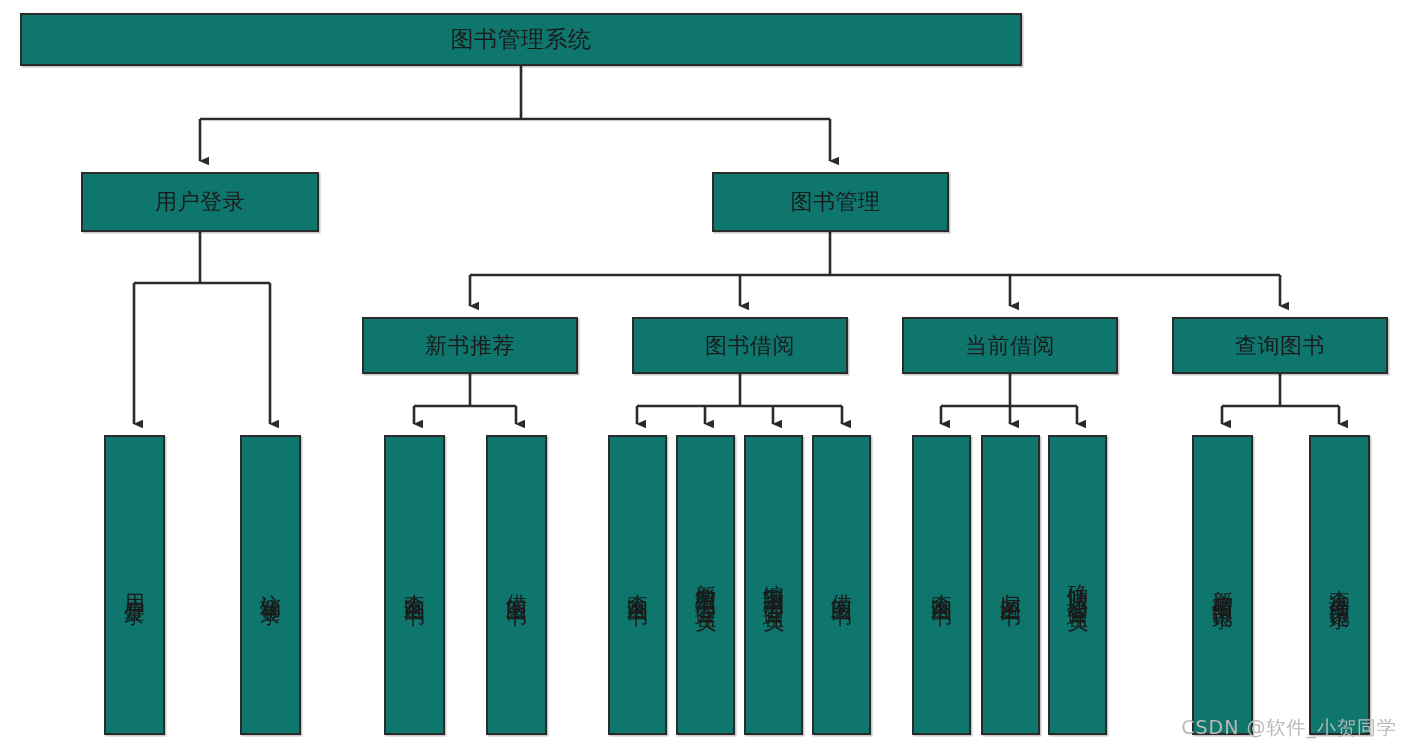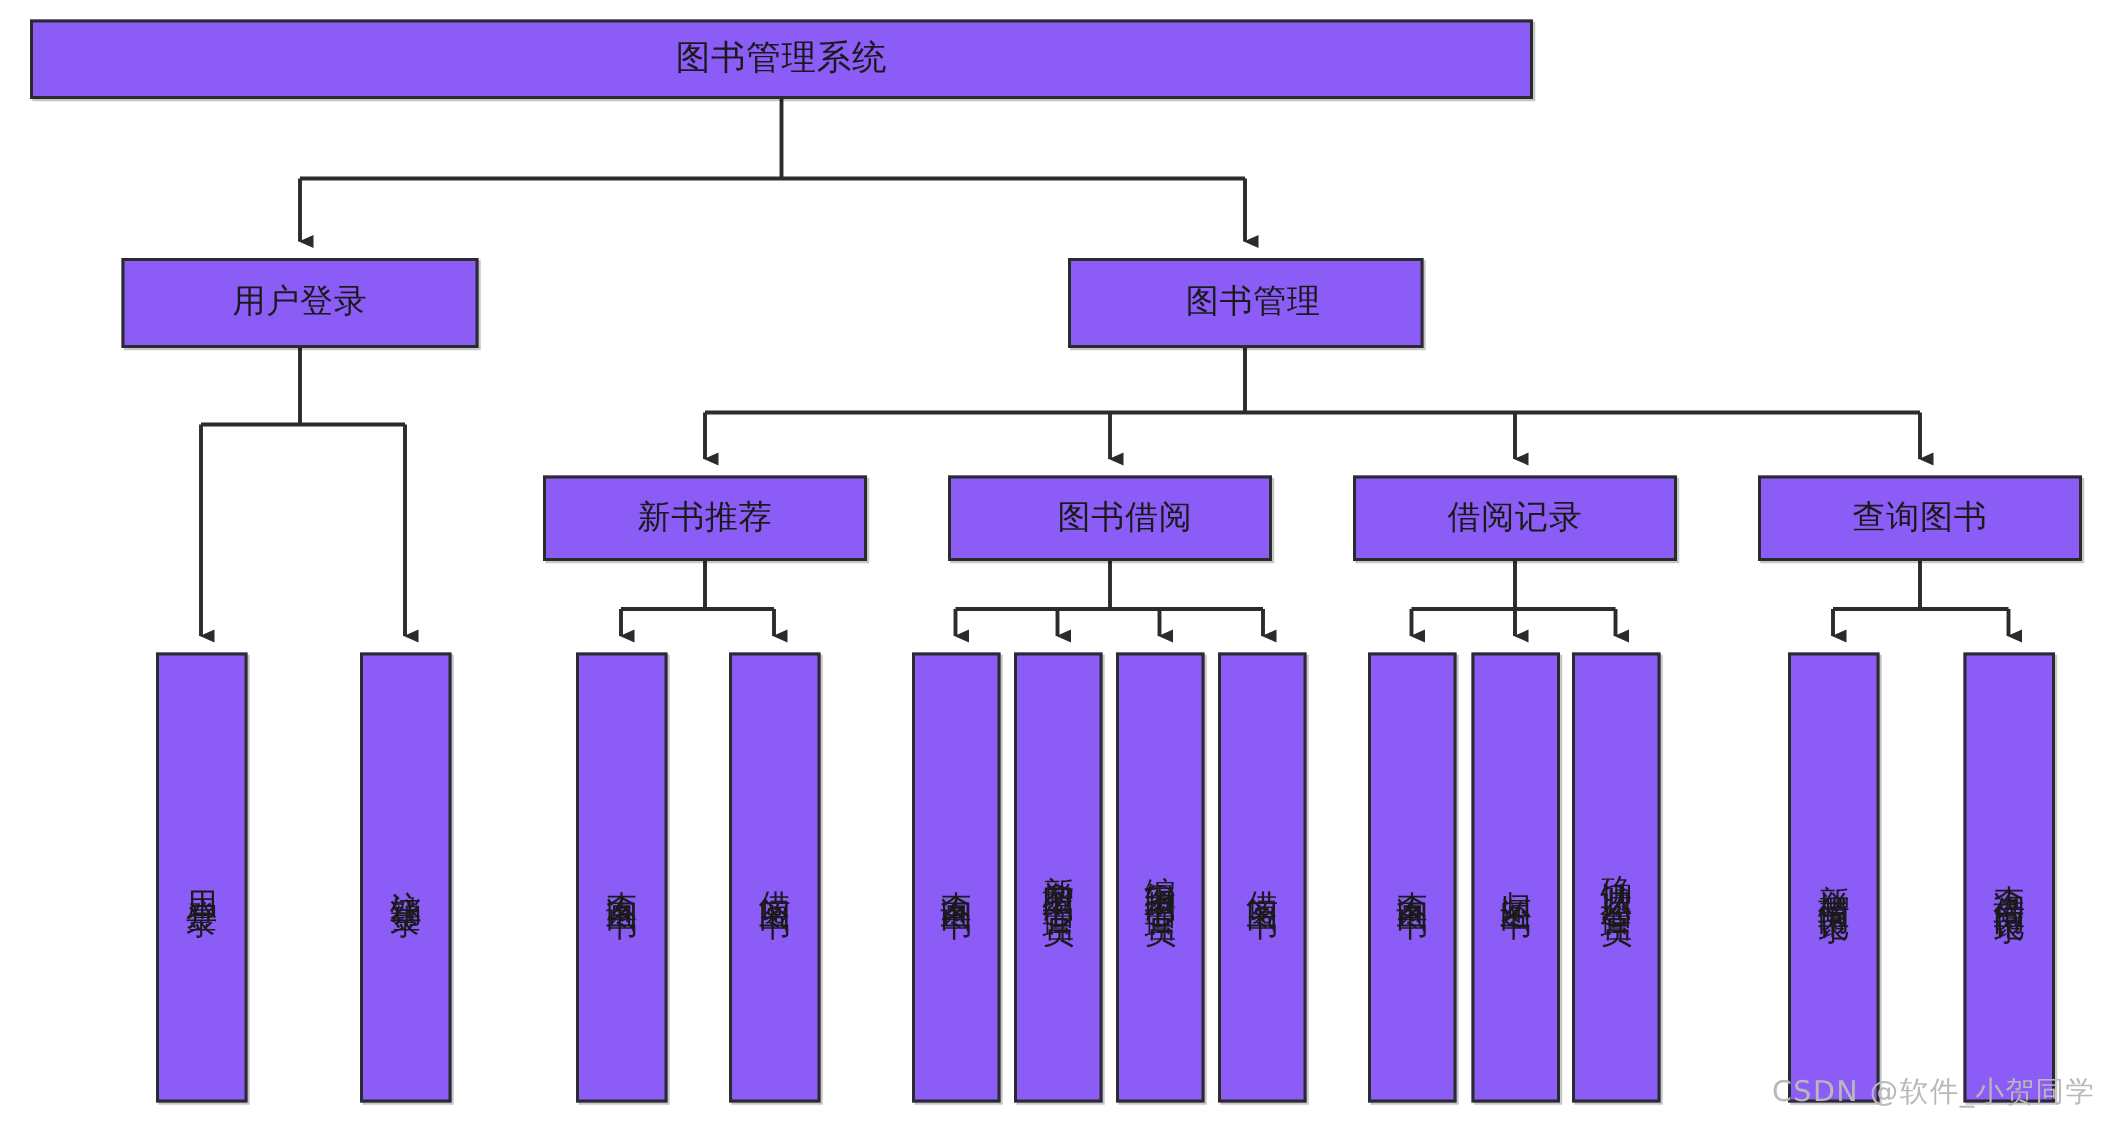--- a/index.html
+++ b/index.html
@@ -6,21 +6,21 @@
   body{
     width:1405px;height:747px;overflow:hidden;position:relative;
     font-family:"DejaVu Sans","Liberation Sans",sans-serif;
     color:#1a1a1a;
   }
   #diagram-root{position:absolute;left:0;top:0;width:1405px;height:747px;}
   svg.edges{position:absolute;left:0;top:0;width:1405px;height:747px;}
 
   .node{
     position:absolute;
-    background:#8b5cf6;
+    background:#0f766e;
     border:2.5px solid #2b2b2b;
     box-sizing:border-box;
     box-shadow:1.5px 1.5px 0 rgba(0,0,0,0.22);
     display:flex;align-items:center;justify-content:center;
     text-align:center;
   }
   .node .label{
     font-size:22px;
     letter-spacing:0.5px;
     line-height:1.25;
@@ -121,21 +121,21 @@
 
   <div class="node" style="left:362px;top:317px;width:216px;height:57px;">
     <span class="label">新书推荐</span>
   </div>
 
   <div class="node" style="left:632px;top:317px;width:216px;height:57px;padding-left:20px;">
     <span class="label">图书借阅</span>
   </div>
 
   <div class="node" style="left:902px;top:317px;width:216px;height:57px;">
-    <span class="label">借阅记录</span>
+    <span class="label">当前借阅</span>
   </div>
 
   <div class="node" style="left:1172px;top:317px;width:216px;height:57px;">
     <span class="label">查询图书</span>
   </div>
 
   <div class="node leaf" style="left:104px;top:435px;width:61px;height:300px;">
     <span class="label">用户登录</span>
   </div>
 

